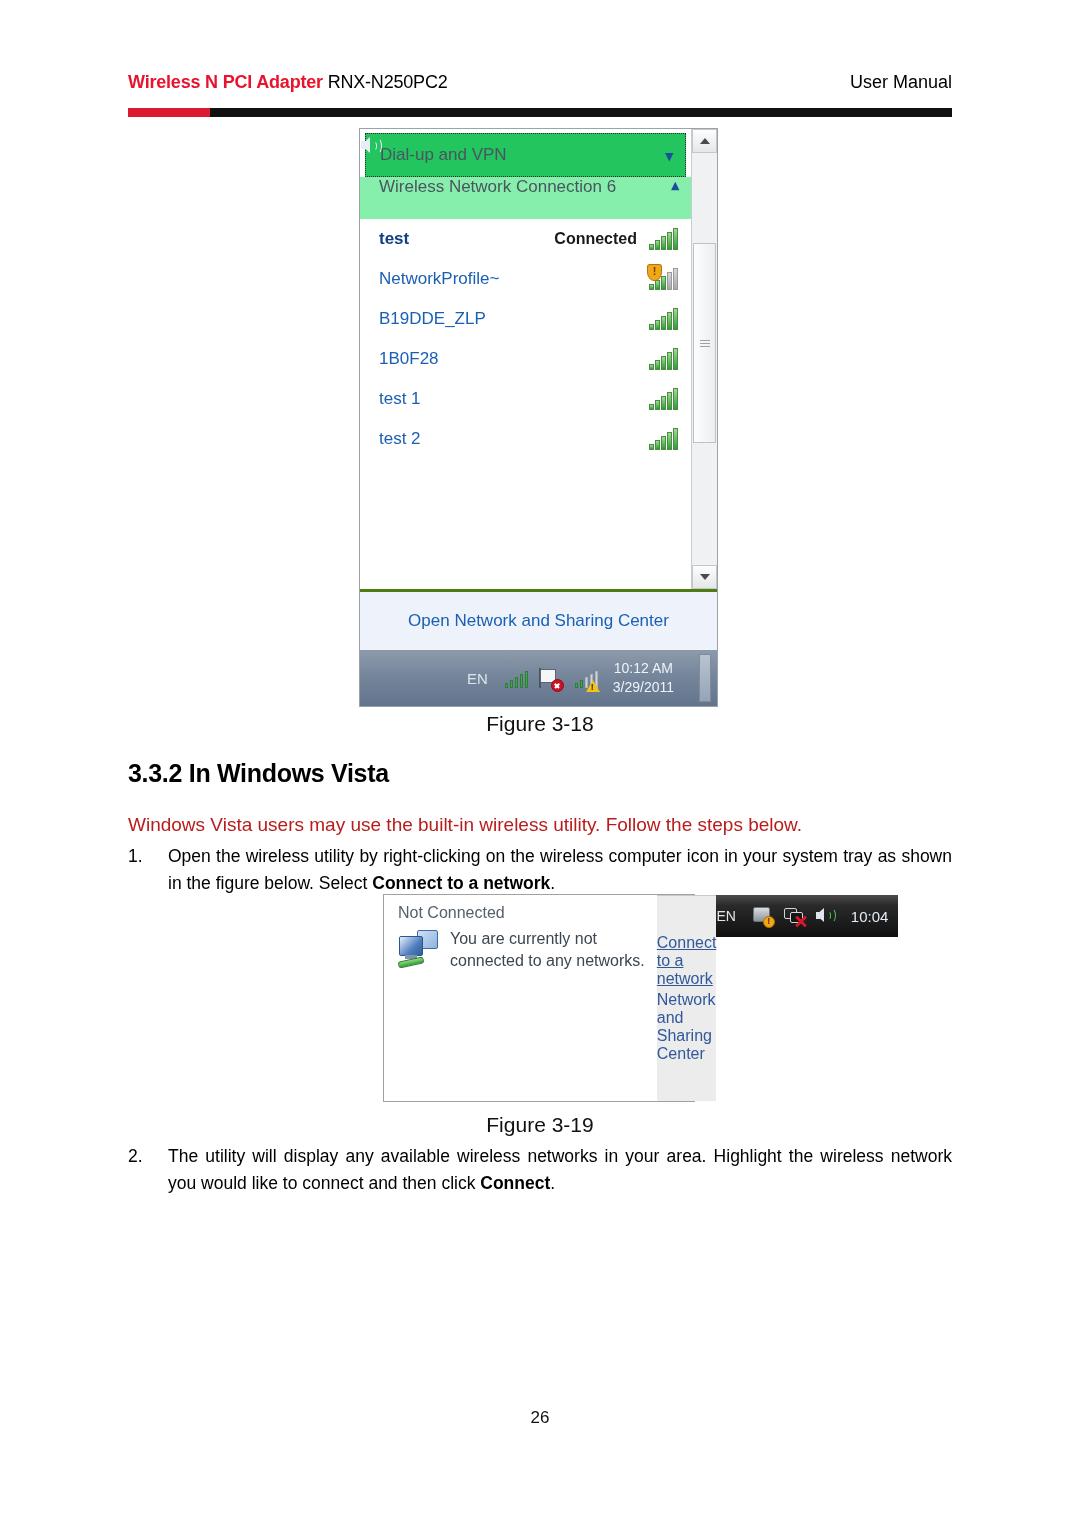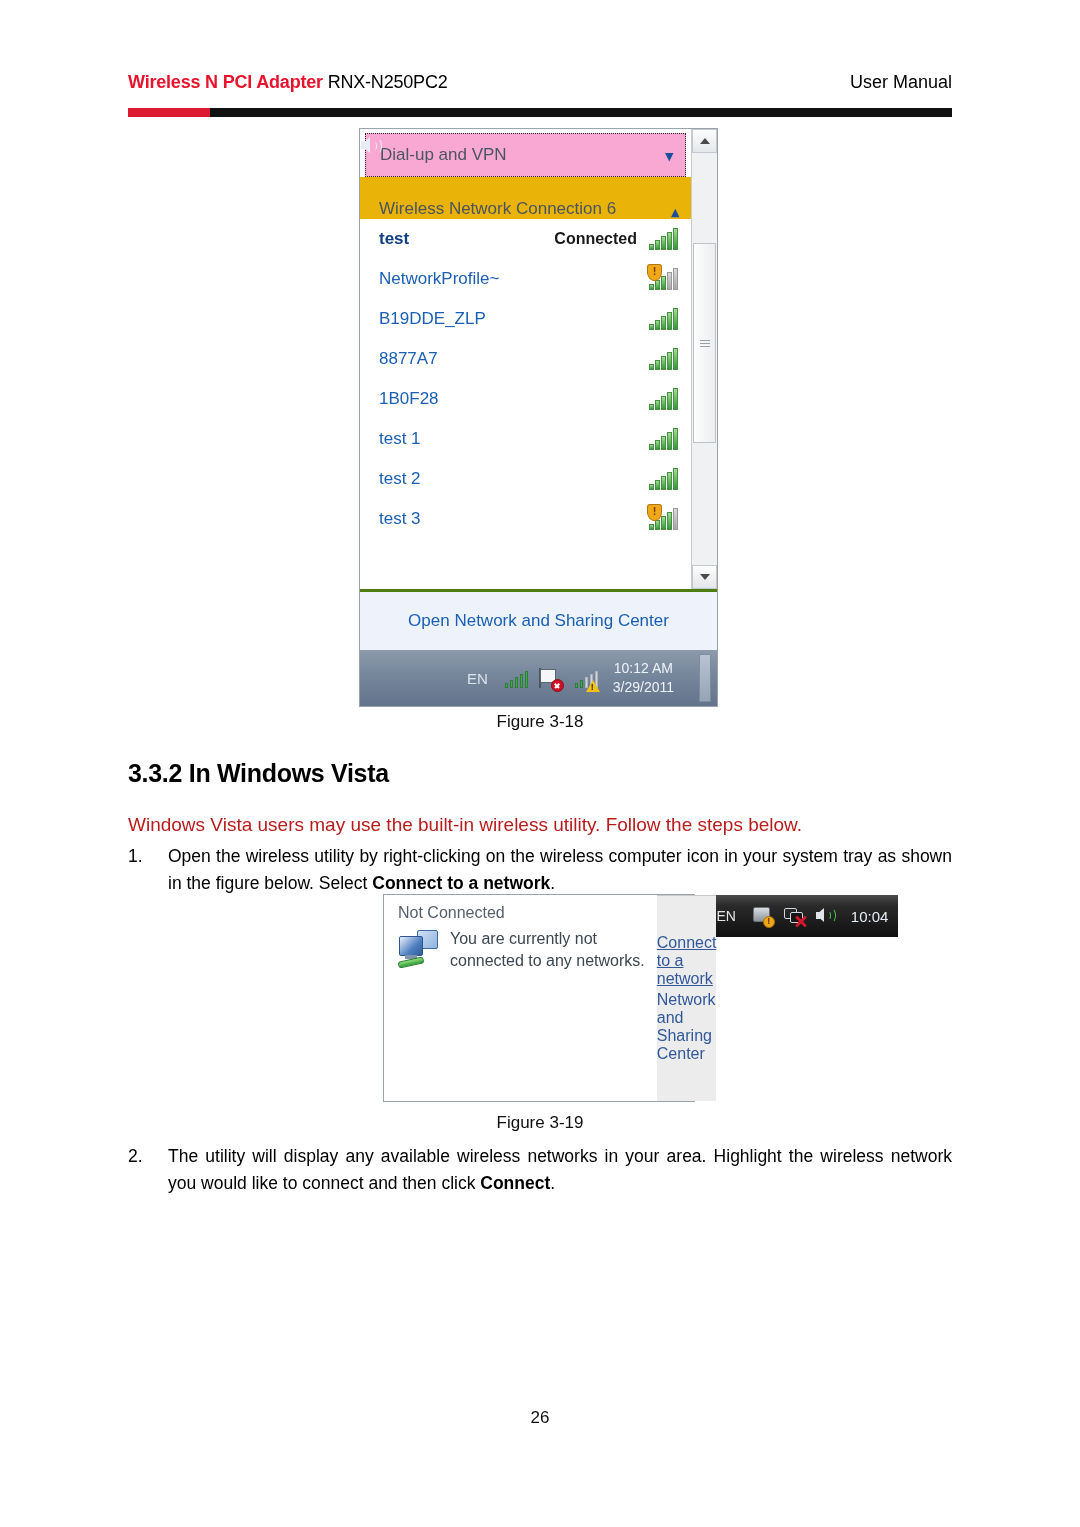--- a/index.html
+++ b/index.html
@@ -81,39 +81,39 @@
     background: #fff;
   }
   .dialup-row {
     margin: 4px 5px 0 5px;
     height: 44px;
     border: 1px dotted #2a2a2a;
     box-sizing: border-box;
     display: flex;
     align-items: center;
     padding: 0 12px 0 14px;
-    background: #f9a8d4;
+    background: #22c55e;
   }
   .dialup-label {
     flex: 1;
     font-size: 17px;
     color: #4a5560;
   }
   .chev {
     font-size: 15px;
     color: #1a4f9c;
     font-weight: bold;
     line-height: 1;
   }
   .conn-header {
     height: 42px;
     display: flex;
-    align-items: flex-end;
+    align-items: flex-start;
     padding: 0 12px 0 19px;
-    background: #eab308;
+    background: #86efac;
   }
   .conn-header-label {
     flex: 1;
     font-size: 17px;
     color: #4a5560;
   }
   .net-row {
     height: 40px;
     display: flex;
     align-items: center;
@@ -373,21 +373,21 @@
     background: linear-gradient(to bottom, #b9c4d2, #96a4b6);
     border: 1px solid #7d8da1;
     box-sizing: border-box;
   }
 
   
   .caption {
     position: absolute;
     width: 1080px;
     text-align: center;
-    font-size: 17px;
+    font-size: 21px;
     color: #111;
   }
   .cap18 { top: 712px; }
   .cap19 { top: 1113px; }
 
   .h3 {
     position: absolute;
     left: 128px;
     top: 759px;
     font-size: 25px;
@@ -651,32 +651,20 @@
           <span class="bars">
               <i></i>
               <i></i>
               <i></i>
               <i></i>
               <i></i>
             </span>
         </span>
       </div>
 
-      <div class="net-row">
-        <span class="net-name">8877A7</span>
-        <span class="net-icon-wrap">
-          <span class="bars">
-              <i></i>
-              <i></i>
-              <i></i>
-              <i></i>
-              <i></i>
-            </span>
-        </span>
-      </div>
 
       <div class="net-row">
         <span class="net-name">1B0F28</span>
         <span class="net-icon-wrap">
           <span class="bars">
               <i></i>
               <i></i>
               <i></i>
               <i></i>
               <i></i>
@@ -704,33 +692,20 @@
           <span class="bars">
               <i></i>
               <i></i>
               <i></i>
               <i></i>
               <i></i>
             </span>
         </span>
       </div>
 
-      <div class="net-row">
-        <span class="net-name">test 3</span>
-        <span class="net-icon-wrap">
-          <span class="shield"></span>
-          <span class="bars">
-              <i></i>
-              <i></i>
-              <i></i>
-              <i></i>
-              <i class="off"></i>
-            </span>
-        </span>
-      </div>
 
     </div>
 
     <div class="fig18-scroll">
       <div class="sb-btn">
         <span class="sb-arrow up"></span>
       </div>
       <div class="sb-track">
         <div class="sb-thumb">
           <span class="sb-grip">

